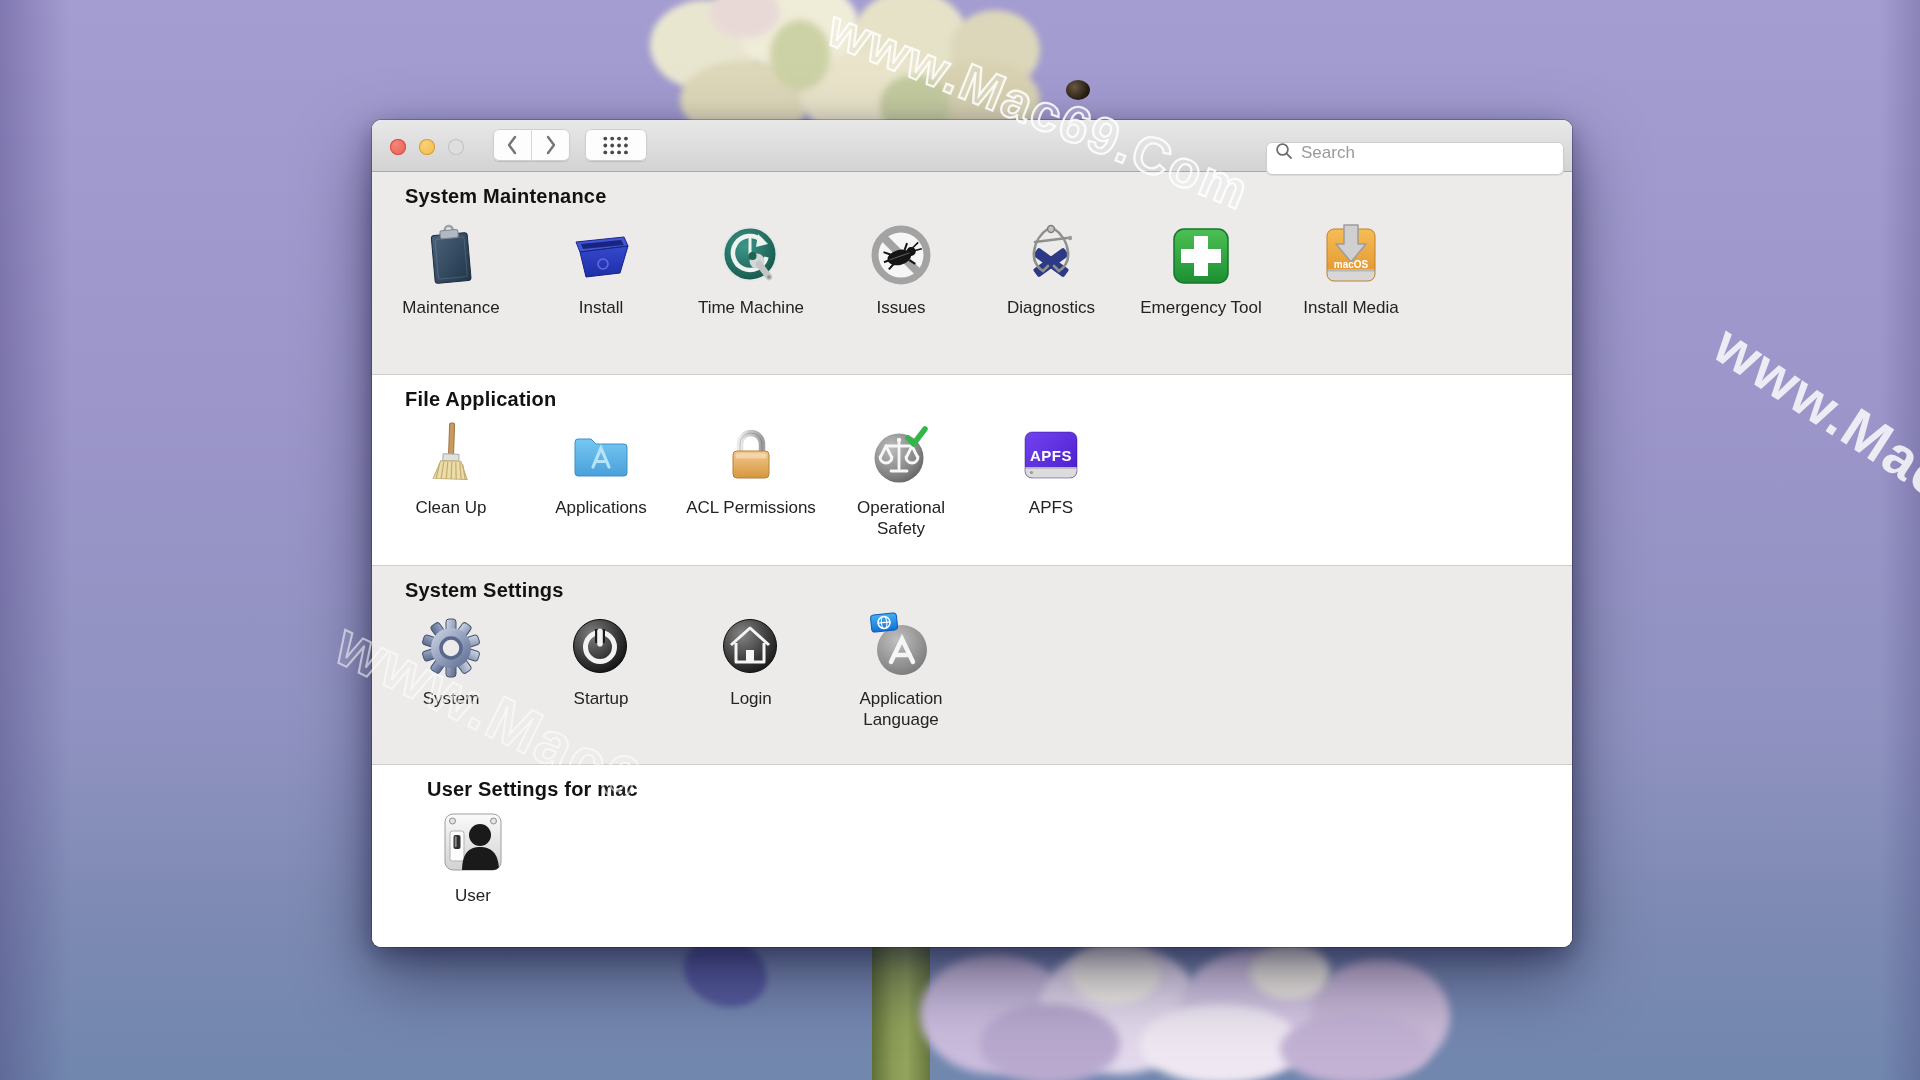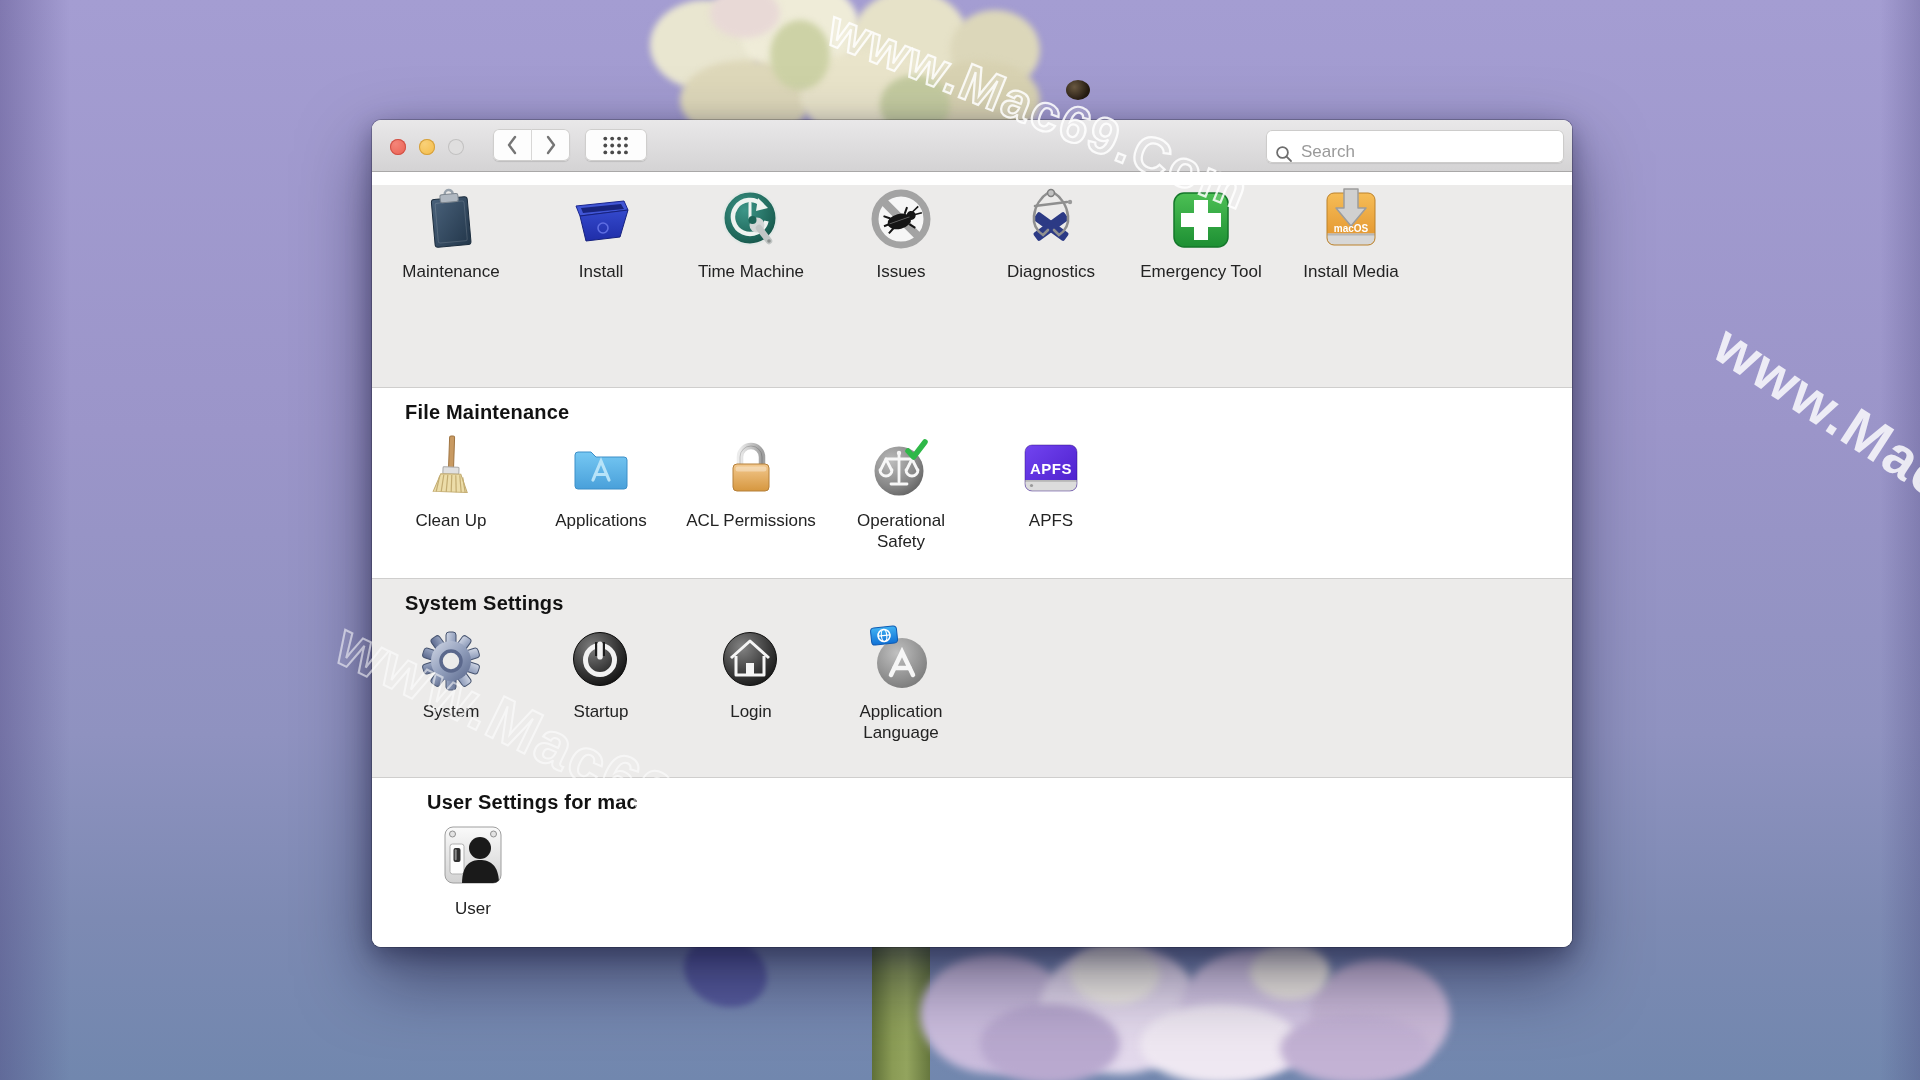--- a/index.html
+++ b/index.html
@@ -40,23 +40,23 @@
   .light.red{background:radial-gradient(circle at 35% 30%,#f48579,#ea5f51);box-shadow:inset 0 0 0 1px #cf5246;}
   .light.yellow{background:radial-gradient(circle at 35% 30%,#f9d179,#f4bb45);box-shadow:inset 0 0 0 1px #d39f3e;}
   .light.gray{background:#dfdede;box-shadow:inset 0 0 0 1px #c2c1c1;}
   .segctl{position:absolute;left:121px;top:9px;width:77px;height:32px;display:flex;border-radius:6px;
     background:#fdfdfd;box-shadow:inset 0 0 0 1px #cfcecd,0 1px 1px rgba(0,0,0,.12);}
   .segbtn{flex:1;display:flex;align-items:center;justify-content:center;cursor:default;}
   .segbtn + .segbtn{border-left:1px solid #d8d7d6;}
   .toolbtn{position:absolute;left:213px;top:9px;width:62px;height:32px;border-radius:6px;
     background:#fdfdfd;box-shadow:inset 0 0 0 1px #cfcecd,0 1px 1px rgba(0,0,0,.12);
     display:flex;align-items:center;justify-content:center;}
-  .search{position:absolute;right:8px;top:10px;width:298px;height:33px;border-radius:6px;background:#fff;
+  .search{position:absolute;right:8px;top:22px;width:298px;height:33px;border-radius:6px;background:#fff;
     box-shadow:inset 0 0 0 1px #cdcccb,0 1px 1px rgba(0,0,0,.08);
-    display:flex;align-items:flex-end;padding:0 9px;gap:6px;}
+    display:flex;align-items:flex-start;padding:0 9px;gap:6px;}
   .search input{flex:1;border:none;outline:none;background:transparent;font-size:17px;color:#444;
     font-family:"Liberation Sans",sans-serif;}
   .search input::placeholder{color:#9a9a9a;}
 
   
   .content{height:775px;background:#fff;}
   .section{width:100%;}
   .section.gray{background:#ecebea;}
   .section + .section{border-top:1px solid #cfcecd;}
   .s1{height:202px;} .s2{height:191px;} .s3{height:199px;} .s4{height:183px;padding-left:22px;}
@@ -146,20 +146,21 @@
             <circle cx="7.5" cy="7.5" r="5.4" fill="none" stroke="#6e6e6e" stroke-width="1.8"></circle>
             <line x1="11.6" y1="11.6" x2="16" y2="16" stroke="#6e6e6e" stroke-width="1.8" stroke-linecap="round"></line>
           </svg>
         <input type="text" placeholder="Search" style="">
       </div>
     </div>
 
     <div class="content">
 
       <div class="section gray s1">
+        <h2 class="sec-title">System Maintenance</h2>
         <div class="row">
 
           <div class="item">
             <span class="icn">
                 <svg viewBox="0 0 70 70">
               <defs>
                     <linearGradient id="mg1" x1="0" y1="0" x2="1" y2="1">
                       <stop offset="0" stop-color="#4a627b"></stop>
                       <stop offset="1" stop-color="#22364a"></stop>
                     </linearGradient>
@@ -290,21 +291,21 @@
               <text x="35" y="46.5" font-size="10" font-weight="600" fill="#ffffff" text-anchor="middle">macOS</text>
             </svg>
               </span>
             <span class="lbl">Install Media</span>
           </div>
 
         </div>
       </div>
 
       <div class="section s2">
-        <h2 class="sec-title">File Maintenance</h2>
+        <h2 class="sec-title">File Application</h2>
         <div class="row">
 
 
           <div class="item">
             <span class="icn">
                 <svg viewBox="0 0 70 70">
               <g transform="rotate(2 35 35)">
                 <rect x="32.5" y="2" width="5" height="33" rx="1.5" fill="#c89a62" stroke="#9f7441"></rect>
                 <rect x="27" y="33" width="16" height="7" rx="1" fill="#e0e0e0" stroke="#a9a9a9"></rect>
                 <path d="M25 40 h20 l7 18 h-34 z" fill="#ecdda9" stroke="#c3ac71"></path>

